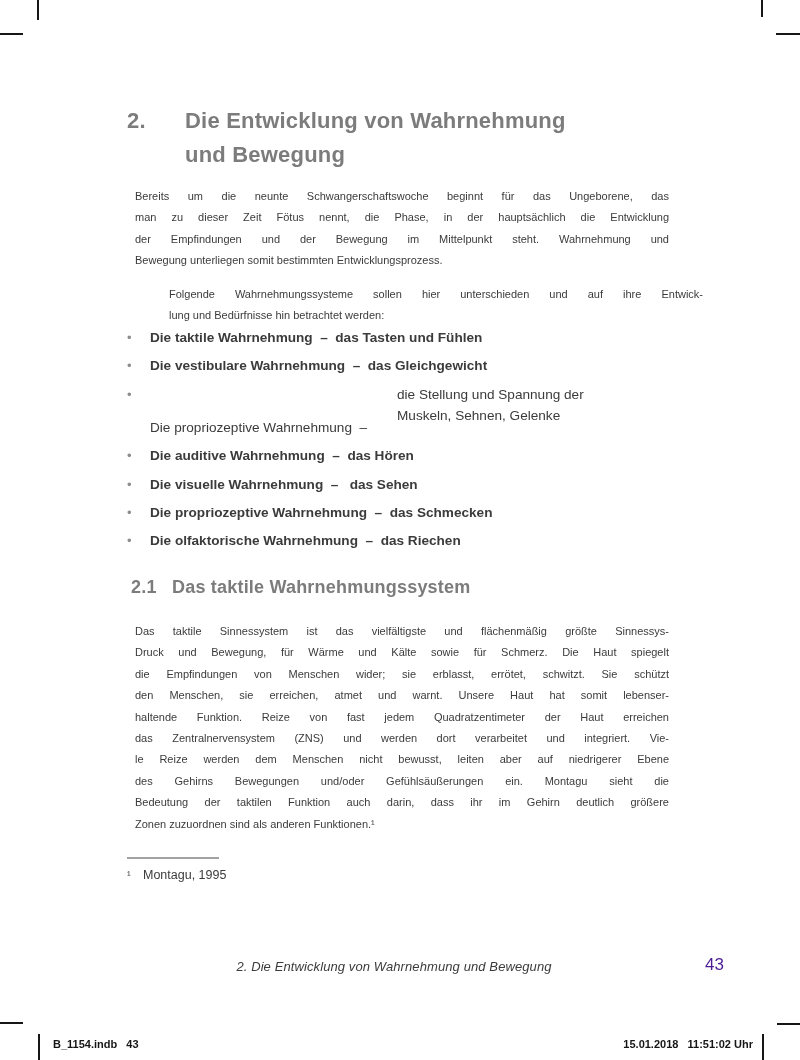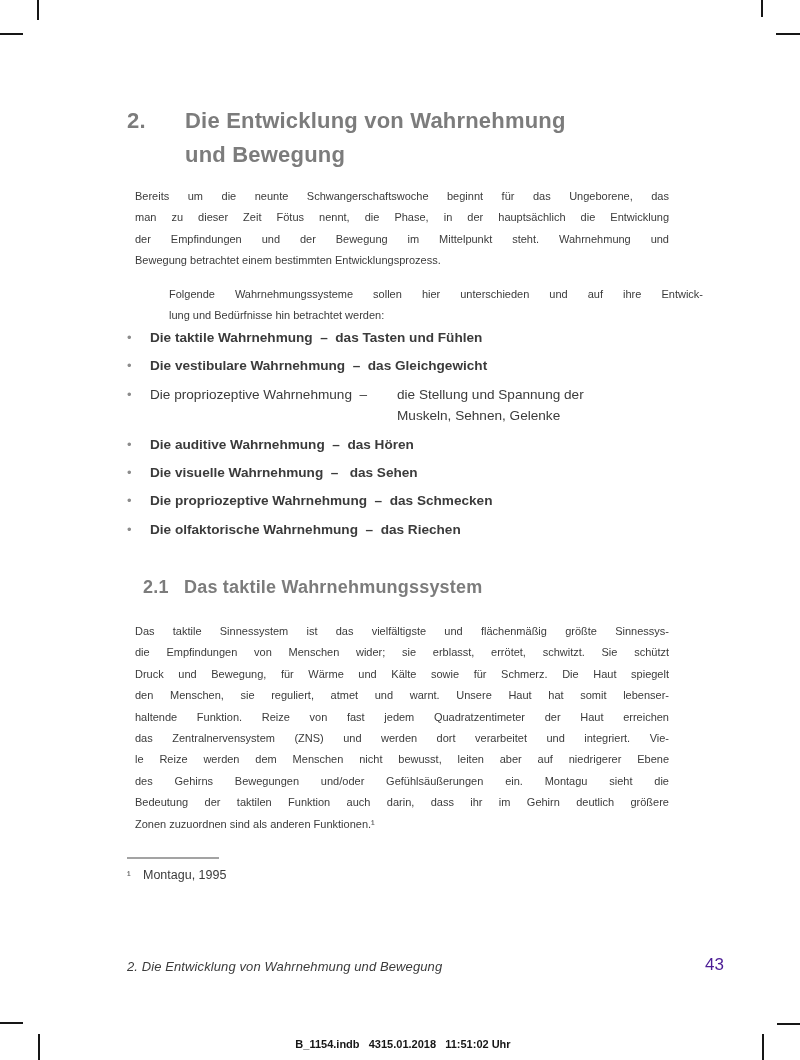--- a/index.html
+++ b/index.html
@@ -25,63 +25,63 @@
   
   .chapter-heading {
     position:absolute; top:104px; left:0;
     display:flex; color:#7c7c7c; font-weight:bold;
     font-size:22px; line-height:34px; letter-spacing:0.2px;
   }
   .ch-num { width:58px; flex:none; }
 
   
   .section-heading {
-    position:absolute; top:576px; left:16px;
+    position:absolute; top:576px; left:4px;
     display:flex; color:#7c7c7c; font-weight:bold;
     font-size:18px; line-height:22px; letter-spacing:0.2px;
   }
   .sec-num { width:41px; flex:none; }
 
   
   .para { position:absolute; left:8px; width:534px; font-size:11px; line-height:21.4px; color:#3b3b3b; }
   .p-intro { top:186px; }
   .p-lead  { top:284px;margin-left:34px; }
   .p-body  { top:621px; }
   .jl  { text-align:justify; text-align-last:justify; height:21.4px; overflow:visible; }
   .jll { text-align:left; height:21.4px; }
 
   
   .bullets { position:absolute; top:327px; left:0; width:534px; font-size:13.6px; }
   .bullet { display:flex; line-height:21.4px; margin-bottom:7px; }
   .dot { flex:none; width:23px; color:#8c8c8c; font-size:13px; line-height:21.4px; }
   .btext { white-space:pre;font-weight:bold; }
   .b3wrap { display:flex; }
-  .b3label { flex:none; width:247px; white-space:pre; }
+  .b3label { flex:none; width:247px; white-space:pre;margin-top:33px; }
   .b3desc div { white-space:pre; }
 
   
   .fn-rule { position:absolute; top:857px; left:0; width:92px; height:2px; background:#a3a3a3; }
   .footnote { position:absolute; top:866px; left:0; display:flex; font-size:12.5px; line-height:18px; }
   .fn-marker { flex:none; width:16px; font-size:11px; }
 
   
   .running-footer {
     position:absolute; top:959px; left:0; width:534px;
-    text-align:left; font-style:italic; font-size:13px; color:#3b3b3b;
+    text-align:center; font-style:italic; font-size:13px; color:#3b3b3b;
     letter-spacing:0.1px;
   }
   .page-number {
     position:absolute; top:955px; left:578px;
     font-size:17px; color:#4c1d95; font-style:normal;
   }
 
   
   .slug {
     position:absolute; left:53px; right:47px; top:1038px;
-    display:flex; justify-content:center;
+    display:flex; justify-content:space-between;
     font-size:11px; font-weight:bold; color:#161616; white-space:pre;
   }
 </style>
 </head>
 <body>
 
 <div class="page">
 
   <div class="mark mark-tl-v"></div>
   <div class="mark mark-tl-h"></div>
@@ -99,21 +99,21 @@
       <div>
         <div>Die Entwicklung von Wahrnehmung</div>
         <div>und Bewegung</div>
       </div>
     </div>
 
     <div class="para p-intro">
       <div class="jl">Bereits um die neunte Schwangerschaftswoche beginnt für das Ungeborene, das</div>
       <div class="jl">man zu dieser Zeit Fötus nennt, die Phase, in der hauptsächlich die Entwicklung</div>
       <div class="jl">der Empfindungen und der Bewegung im Mittelpunkt steht. Wahrnehmung und</div>
-      <div class="jll">Bewegung betrachtet einem bestimmten Entwicklungsprozess.</div>
+      <div class="jll">Bewegung unterliegen somit bestimmten Entwicklungsprozess.</div>
     </div>
 
     <div class="para p-lead">
       <div class="jl">Folgende Wahrnehmungssysteme sollen hier unterschieden und auf ihre Entwick-</div>
       <div class="jll">lung und Bedürfnisse hin betrachtet werden:</div>
     </div>
 
     <div class="bullets">
       <div class="bullet">
         <span class="dot">•</span>
@@ -151,23 +151,23 @@
       </div>
     </div>
 
     <div class="section-heading">
       <span class="sec-num">2.1</span>
       <span>Das taktile Wahrnehmungssystem</span>
     </div>
 
     <div class="para p-body">
       <div class="jl">Das taktile Sinnessystem ist das vielfältigste und flächenmäßig größte Sinnessys-</div>
+      <div class="jl">Druck und Bewegung, für Wärme und Kälte sowie für Schmerz. Die Haut spiegelt</div>
       <div class="jl">die Empfindungen von Menschen wider; sie erblasst, errötet, schwitzt. Sie schützt</div>
-      <div class="jl">Druck und Bewegung, für Wärme und Kälte sowie für Schmerz. Die Haut spiegelt</div>
-      <div class="jl">den Menschen, sie reguliert, atmet und warnt. Unsere Haut hat somit lebenser-</div>
+      <div class="jl">den Menschen, sie erreichen, atmet und warnt. Unsere Haut hat somit lebenser-</div>
       <div class="jl">haltende Funktion. Reize von fast jedem Quadratzentimeter der Haut erreichen</div>
       <div class="jl">das Zentralnervensystem (ZNS) und werden dort verarbeitet und integriert. Vie-</div>
       <div class="jl">le Reize werden dem Menschen nicht bewusst, leiten aber auf niedrigerer Ebene</div>
       <div class="jl">des Gehirns Bewegungen und/oder Gefühlsäußerungen ein. Montagu sieht die</div>
       <div class="jl">Bedeutung der taktilen Funktion auch darin, dass ihr im Gehirn deutlich größere</div>
       <div class="jll">Zonen zuzuordnen sind als anderen Funktionen.¹</div>
     </div>
 
     <div class="fn-rule"></div>
     <div class="footnote">

